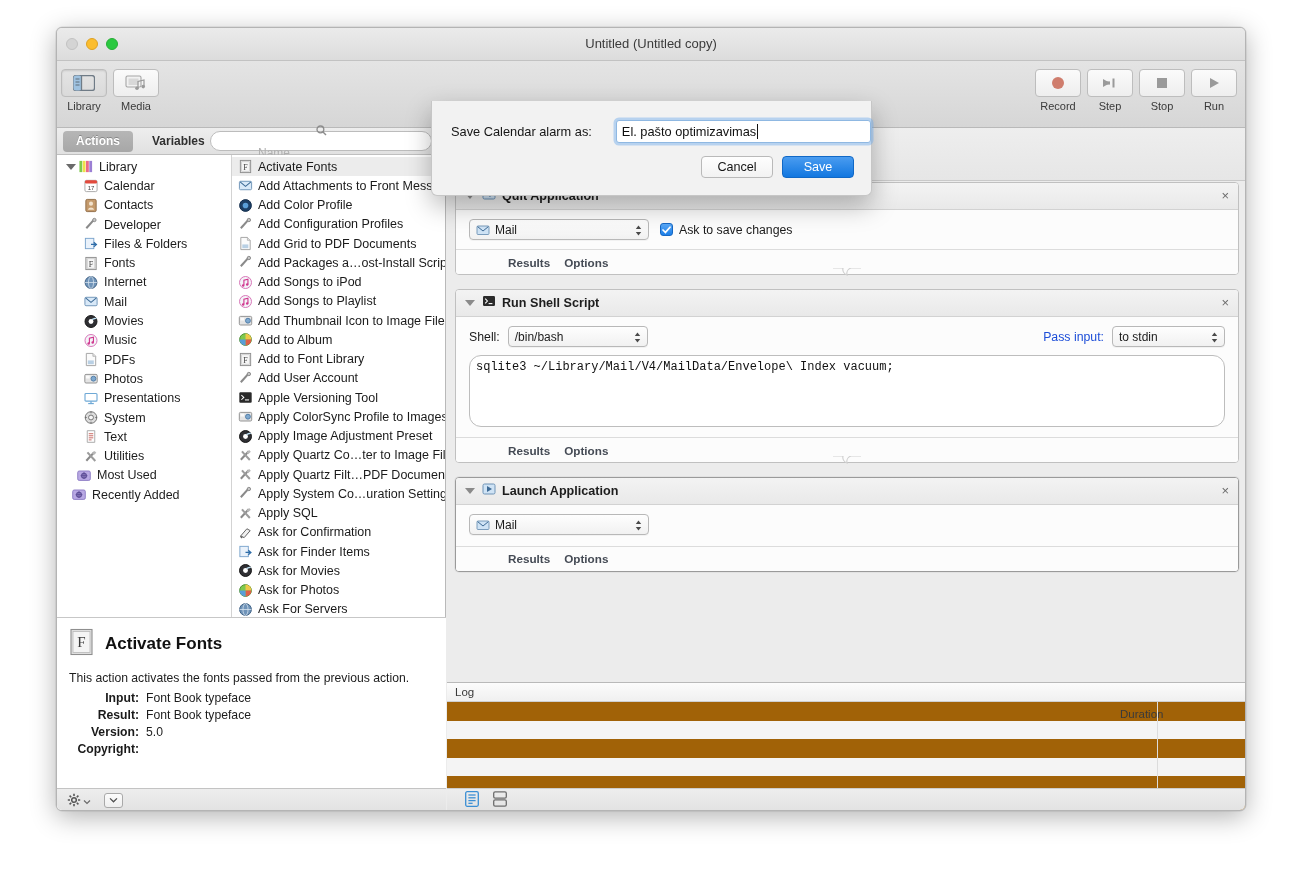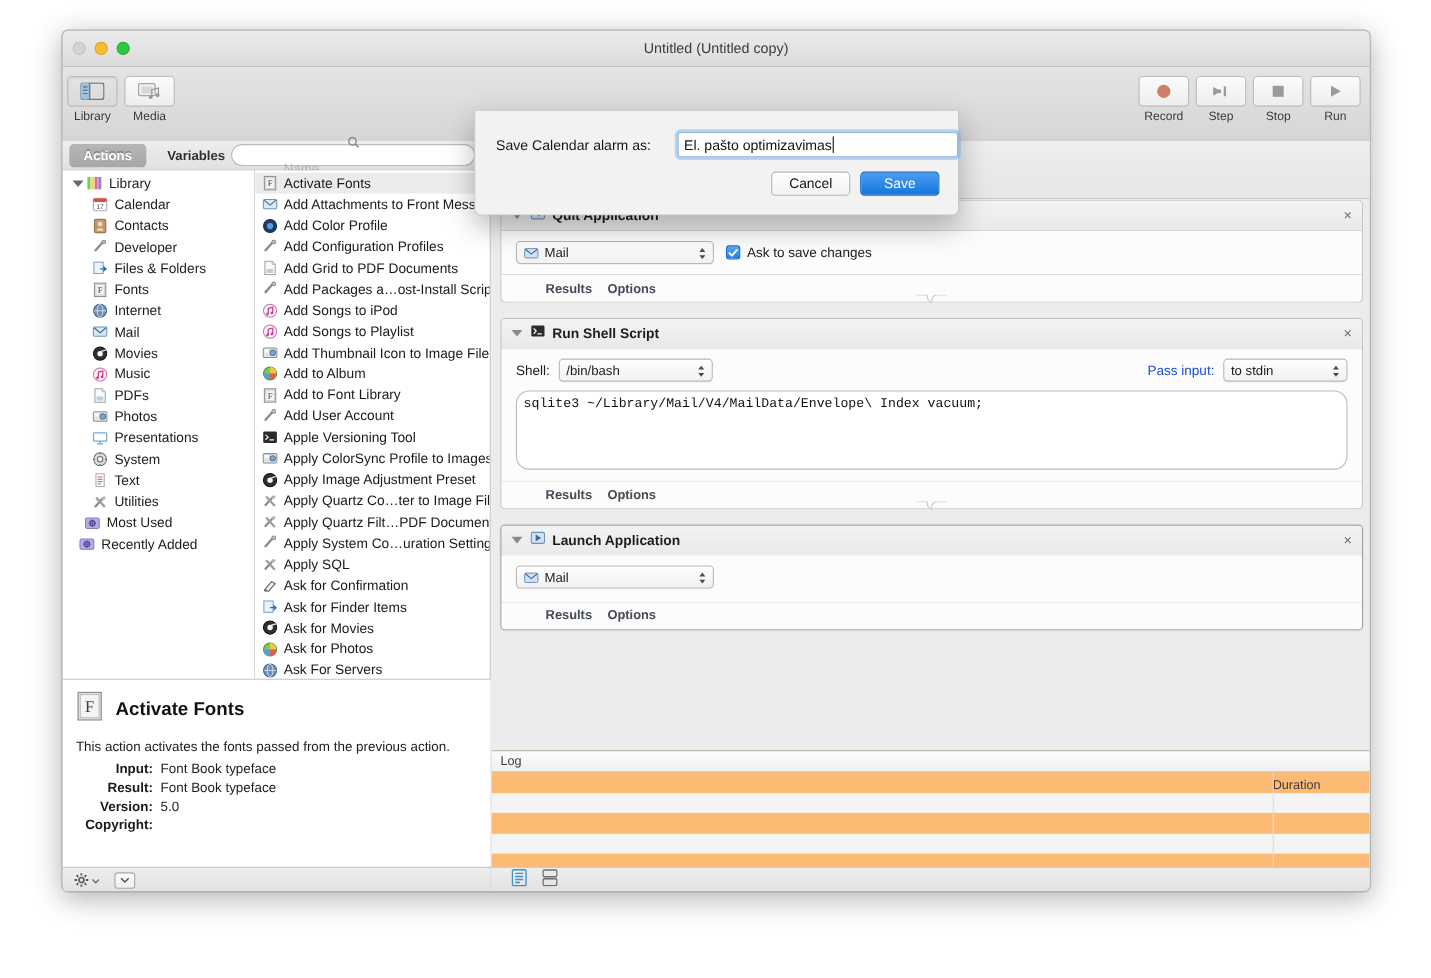--- a/index.html
+++ b/index.html
@@ -252,21 +252,21 @@
   }
   .card-title { font-size: 12.6px; font-weight: bold; color: #1d1d1d; margin-left: 6px; }
   .card-x {
     position: absolute; right: 9px; top: 6px;
     font-size: 13px; color: #6b6b6b; line-height: 1;
   }
   .card-body { padding: 9px 13px 0 13px; background: #fcfcfc; }
   .card-foot {
     height: 25px; border-top: 1px solid #dcdcdc;
     display: flex; align-items: center; gap: 14px;
-    padding-left: 40px;
+    padding-left: 52px;
     font-size: 11.7px; font-weight: bold; color: #454b55;
     background: #fcfcfc;
     border-radius: 0 0 3px 3px;
   }
 
   
   .connector {
     position: relative;
     height: 14px;
     background: #ececec;
@@ -312,34 +312,34 @@
     border-radius: 12px;
     padding: 4px 6px;
     font-family: "Liberation Mono", monospace;
     font-size: 12px; color: #111;
   }
 
   
   #logpane {
     position: absolute; left: 390px; top: 554px;
     width: 800px; height: 129px;
-    background: #fdba74;
+    background: #a16207;
     border-top: 1px solid #b9b9b9;
     text-align: center;
   }
   #log-head {
     height: 19px;
     background: linear-gradient(to bottom,#fcfcfc,#f0f0f0);
     border-bottom: 1px solid #cfcfcf;
     display: flex; align-items: center;
     font-size: 11.5px; color: #3a3a3a;
     position: relative;
   }
   #log-head .c1 { padding-left: 8px; }
-  #log-head .c2 { position: absolute; left: 710px; margin-top: 44px; }
+  #log-head .c2 { position: absolute; left: 673px; margin-top: 44px; }
   #log-rows { position: relative; height: 86px; }
   .log-row { height: 18.5px; }
   .log-row.alt { background: #f4f4f4; }
   #log-divider {
     position: absolute; left: 710px; top: 19px;
     width: 1px; height: 86px; background: #dcdcdc;
   }
   #log-bottom {
     position: absolute; left: 0; top: 105px;
     width: 800px; height: 24px;

